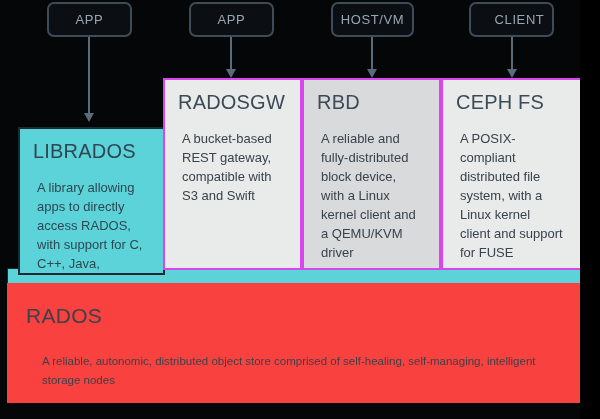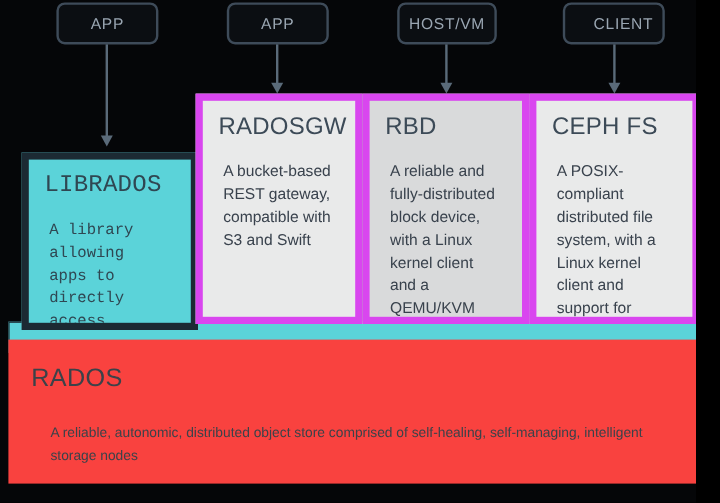--- a/index.html
+++ b/index.html
@@ -49,21 +49,21 @@
     height: 0;
     border-left: 5px solid transparent;
     border-right: 5px solid transparent;
     border-top: 9px solid #5a6a79;
   }
 
   
   .svc-box {
     position: absolute;
     box-sizing: border-box;
-    border: 6px solid #d946ef;
+    border: 2px solid #d946ef;
     padding: 12px 13px 10px 13px;
     overflow: hidden;
   }
   .svc-title {
     font-size: 20px;
     font-weight: 400;
     letter-spacing: 0.2px;
     color: #3c4a57;
     line-height: 1;
     margin: 0 0 17px 0;
@@ -142,21 +142,21 @@
   <div class="arrowhead" style="left:367px; top:69px;"></div>
 
   <div class="node-box" id="node-client" style="left:469px; top:2px; width:85px;padding-left:16px;">
     <span>CLIENT</span>
   </div>
   <div class="connector" style="left:511px; top:37px; height:36px;"></div>
   <div class="arrowhead" style="left:507px; top:69px;"></div>
 
   <div id="librados-band" style="left:7px; top:268px; width:577px; height:26px;"></div>
 
-  <div class="svc-box" id="librados-box" style="left:18px; top:127px; width:147px; height:148px;font-family:Liberation Mono, monospace;">
+  <div class="svc-box" id="librados-box" style="left:18px; top:127px; width:147px; height:148px;">
     <div class="svc-title">LIBRADOS</div>
     <div class="svc-desc">A library allowing apps to directly access RADOS, with support for C, C++, Java, Python, Ruby, and PHP</div>
   </div>
 
   <div class="svc-box" id="radosgw-box" style="left:163px; top:78px; width:139px; height:192px;">
     <div class="svc-title">RADOSGW</div>
     <div class="svc-desc">A bucket-based REST gateway, compatible with S3 and Swift</div>
   </div>
 
   <div class="svc-box" id="rbd-box" style="left:302px; top:78px; width:139px; height:192px;">

